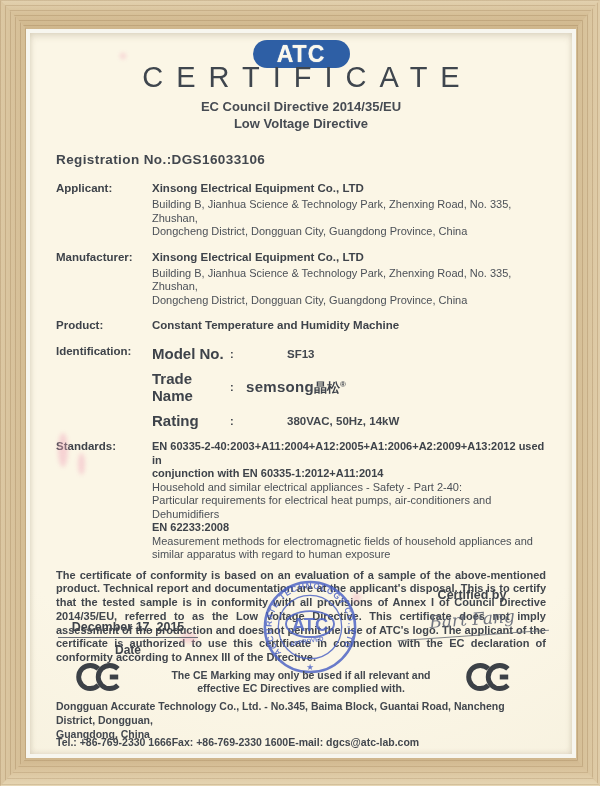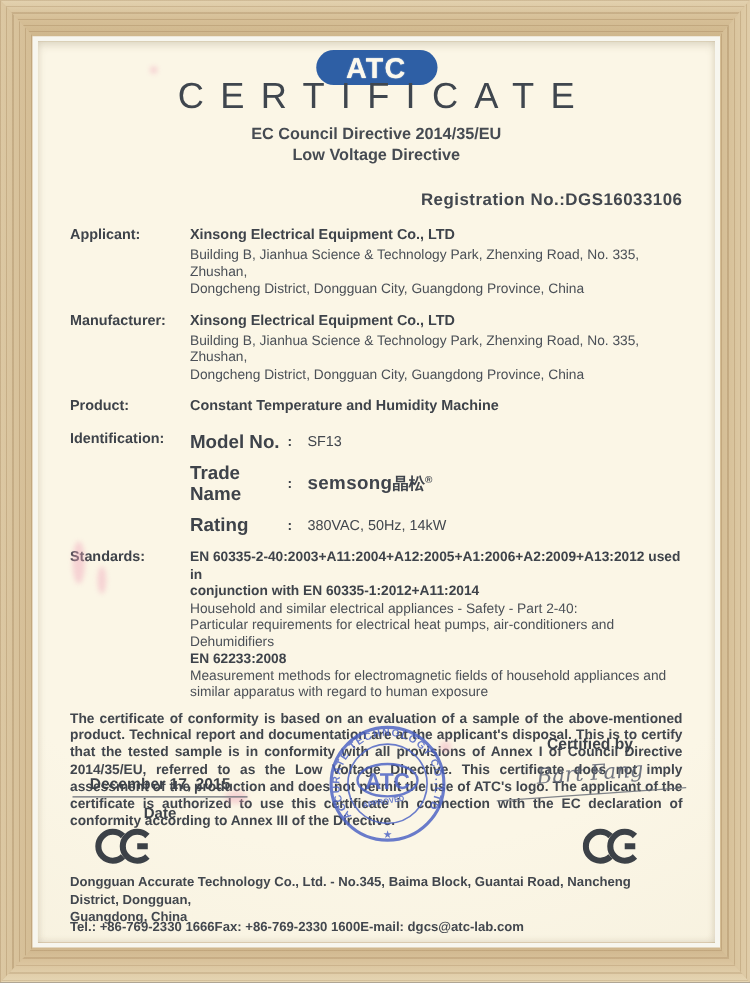--- a/index.html
+++ b/index.html
@@ -48,31 +48,31 @@
     display:flex;align-items:center;justify-content:center;
     font-weight:bold;font-size:23px;color:#fbf8ec;letter-spacing:1px;
     text-shadow:0 0 1px #fff;
   }
   .cert-title{
     margin-top:-7px;text-align:center;font-weight:normal;font-size:29px;
     letter-spacing:13px;padding-left:13px;color:#3f464e;
   }
   .subtitle{margin-top:3px;text-align:center;font-weight:bold;font-size:13px;color:#464b52;}
   .directives{margin-top:4px;text-align:center;font-weight:bold;font-size:13px;line-height:17px;color:#464b52;}
-  .registration{margin-top:20px;text-align:right;font-weight:bold;font-size:13.5px;letter-spacing:.4px;color:#42474e;}
+  .registration{margin-top:20px;text-align:left;font-weight:bold;font-size:13.5px;letter-spacing:.4px;color:#42474e;}
 
   .fields{margin-top:15px;font-size:11px;}
   .frow{display:grid;grid-template-columns:96px 1fr;margin-bottom:12px;}
   .flabel{font-weight:bold;font-size:11.5px;color:#3e434a;}
   .fname{font-weight:bold;font-size:11.5px;color:#3e434a;}
   .faddr{margin-top:4px;line-height:13.5px;color:#4b5057;}
   .ident-grid{display:grid;grid-template-columns:78px 16px 1fr;row-gap:8px;align-items:center;}
   .ident-term{font-weight:bold;font-size:15px;color:#3e434a;}
   .ident-colon{font-weight:bold;color:#3e434a;}
-  .ident-val{font-weight:normal;font-size:11.5px;color:#42474e;}
+  .ident-val{font-weight:bold;font-size:11.5px;color:#42474e;margin-left:41px;}
   .brand{font-weight:bold;font-size:15px;letter-spacing:.3px;color:#3f444c;text-transform:lowercase;}
   .brand-cjk{font-weight:bold;font-size:13px;color:#3f444c;}
   .brand-reg{font-size:8px;vertical-align:super;font-weight:bold;color:#3f444c;}
   .standards{line-height:13.5px;color:#4b5057;}
   .std-bold{font-weight:bold;color:#3e434a;}
 
   .statement{
     margin-top:7px;font-size:11px;font-weight:bold;color:#41464d;
     text-align:justify;line-height:13.8px;
   }
@@ -223,20 +223,24 @@
       <path d="M 50.4 19.6 A 26 26 0 1 0 50.4 56.4" fill="none" stroke="#3c4147" stroke-width="11"></path>
       <path d="M 94.4 19.6 A 26 26 0 1 0 94.4 56.4" fill="none" stroke="#3c4147" stroke-width="11"></path>
       <line x1="76" y1="38" x2="95" y2="38" stroke="#3c4147" stroke-width="11"></line>
     </svg>
     <svg class="ce ce-right" viewBox="0 0 108 76">
       <path d="M 50.4 19.6 A 26 26 0 1 0 50.4 56.4" fill="none" stroke="#3c4147" stroke-width="11"></path>
       <path d="M 94.4 19.6 A 26 26 0 1 0 94.4 56.4" fill="none" stroke="#3c4147" stroke-width="11"></path>
       <line x1="76" y1="38" x2="95" y2="38" stroke="#3c4147" stroke-width="11"></line>
     </svg>
 
+    <div class="ce-note">
+      <div>The CE Marking may only be used if all relevant and</div>
+      <div>effective EC Directives are complied with.</div>
+    </div>
 
     <div class="footer-address">
       <div>Dongguan Accurate Technology Co., Ltd. - No.345, Baima Block, Guantai Road, Nancheng District, Dongguan,</div>
       <div>Guangdong, China</div>
     </div>
     <div class="contacts">
       <span>Tel.: +86-769-2330 1666</span>
       <span>Fax: +86-769-2330 1600</span>
       <span>E-mail: dgcs@atc-lab.com</span>
     </div>

